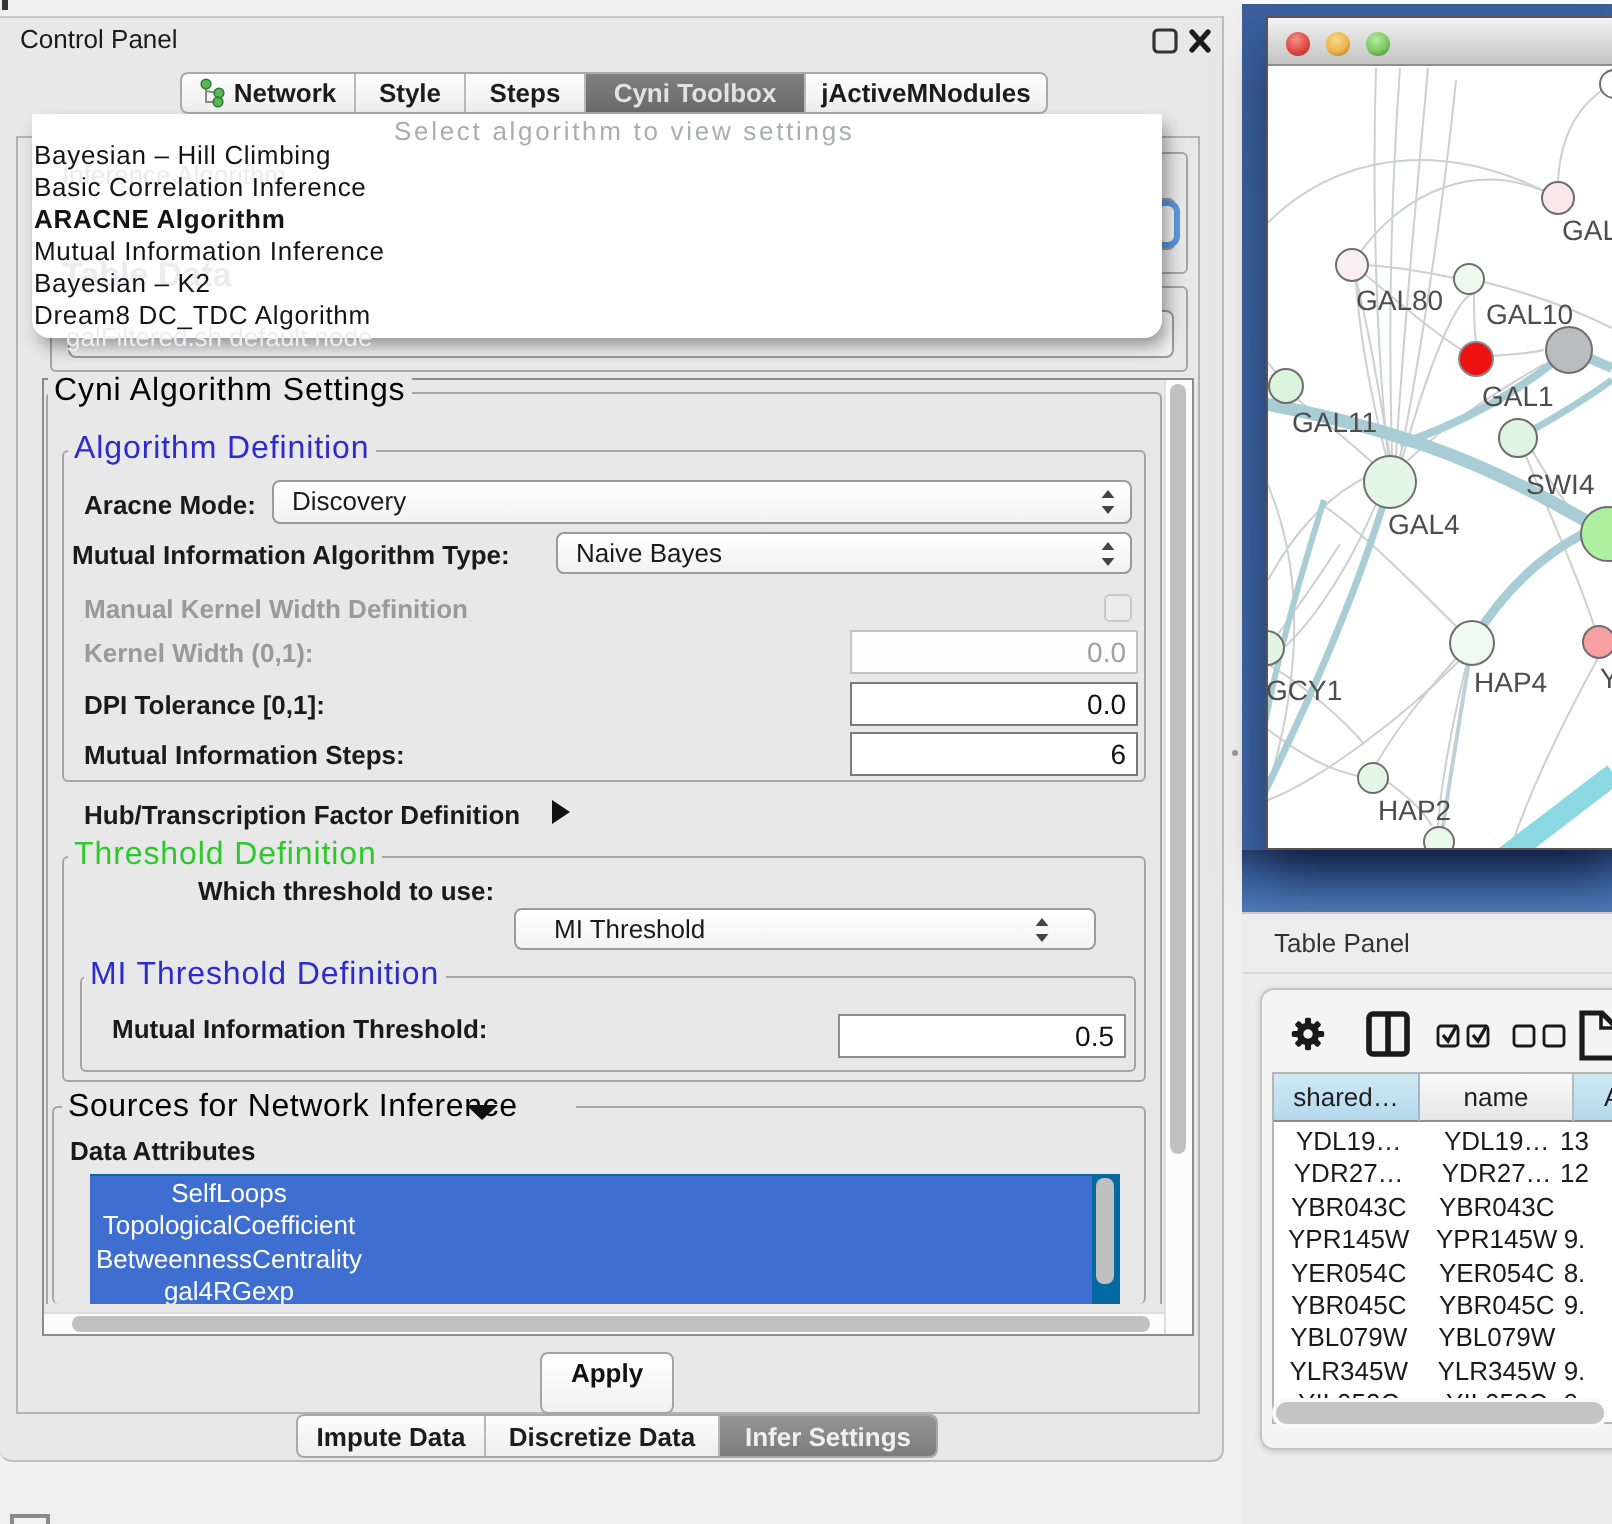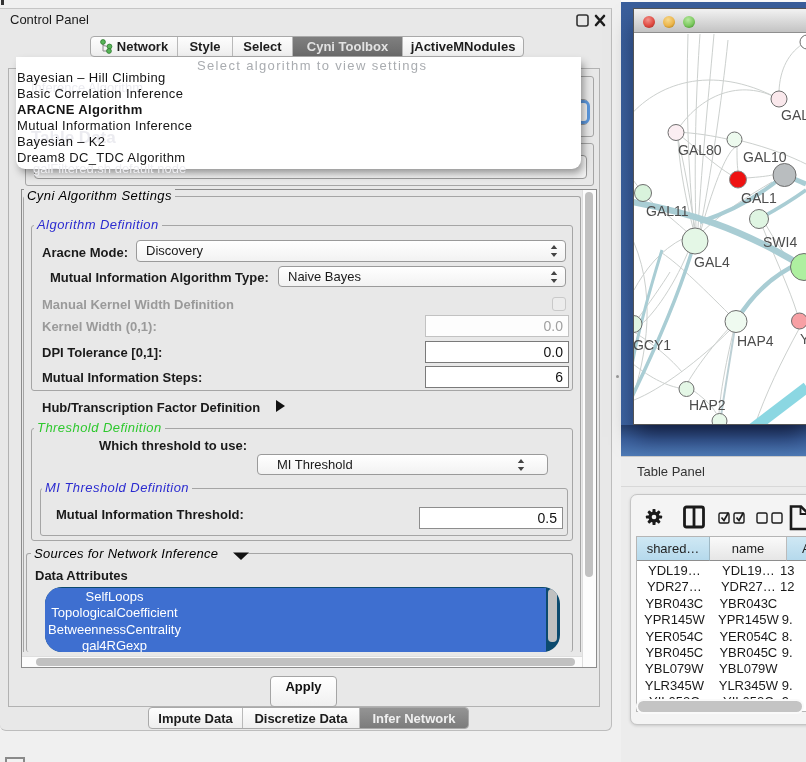--- a/index.html
+++ b/index.html
@@ -10,21 +10,21 @@
 .abs{position:absolute;box-sizing:border-box;text-align:center;}
 .t13{font-size:13px;color:#1a1a1a;}
 .b{font-weight:bold;}
 .gray{color:#9a9a9a;}
 .combo{background:linear-gradient(#ffffff,#f2f2f2);border:1px solid #9a9a9a;border-radius:4px;
   font-size:13px;color:#1a1a1a;line-height:20px;padding-left:9px;}
 .arrows{position:absolute;right:7px;top:50%;margin-top:-6px;width:8px;height:12px;}
 .field{background:#fff;border:1px solid #4e4e4e;font-size:13px;color:#111;text-align:right;
   padding-right:5px;}
 .groupbox{border:1px solid #a5a5a5;border-radius:3px;}
-.gtitle{font-size:13px;background:#e8e8e8;padding:0 3px;line-height:14px;letter-spacing:0.45px;font-style:italic;}
+.gtitle{font-size:16px;background:#e8e8e8;padding:0 3px;line-height:14px;letter-spacing:0.45px;}
 .seg{display:flex;border:1px solid #a9a9a9;border-radius:4px;
   background:linear-gradient(#fdfdfd,#eeeeee);overflow:hidden;}
 .seg div{display:flex;align-items:center;justify-content:center;
   font-size:13px;font-weight:600;color:#1c1c1c;border-right:1px solid #b9b9b9;}
 .seg div:last-child{border-right:none;}
 .seg div.sel{background:linear-gradient(#7f7f7f,#6a6a6a);color:#e2e2e2;}
 </style>
 </head>
 <body>
 <div id="page">
@@ -43,21 +43,21 @@
 <div class="seg" style="left:90px;top:36px;height:21px;">
   <div style="width:87px;">
     <svg width="13" height="15" viewBox="0 0 13 15" style="margin-right:4px;">
       <path d="M3 4 L3 12 L8 12 M3 6.5 L8.5 7.5" stroke="#8a8a8a" stroke-width="1" fill="none"></path>
       <circle cx="3" cy="3" r="2.4" fill="#58b558" stroke="#2c7a2c" stroke-width="0.8"></circle>
       <circle cx="9.5" cy="7.5" r="2.4" fill="#58b558" stroke="#2c7a2c" stroke-width="0.8"></circle>
       <circle cx="9" cy="12" r="2.4" fill="#58b558" stroke="#2c7a2c" stroke-width="0.8"></circle>
     </svg>
     Network</div>
   <div style="width:55px;">Style</div>
-  <div style="width:60px;">Select</div>
+  <div style="width:60px;">Steps</div>
   <div class="sel" style="width:110px;">Cyni Toolbox</div>
   <div style="width:120px;">jActiveMNodules</div>
 </div>
 
 <div style="left:8px;top:68px;width:592px;height:639px;border:1px solid #b2b2b2;"></div>
 
 <div class="groupbox" style="left:25px;top:76px;width:569px;height:61px;"></div>
 <div class="combo" style="left:34px;top:99px;width:554px;height:26px;"></div>
 <div style="left:576px;top:100px;width:14px;height:24px;border:3px solid #5b97dd;border-radius:6px;background:#f2f2f2;"></div>
 <div class="groupbox" style="left:25px;top:143px;width:569px;height:43px;"></div>
@@ -76,21 +76,21 @@
 
 <div class="groupbox" style="left:31px;top:225px;width:542px;height:166px;"></div>
 <div class="gtitle" style="left:34px;top:218px;color:#2b2bd0;">Algorithm Definition</div>
 
 <div class="t13 b" style="left:42px;top:245px;">Aracne Mode:</div>
 <div class="combo" style="left:136px;top:240px;width:430px;height:22px;">Discovery
   <svg class="arrows" viewBox="0 0 8 12">
         <path d="M4 0 L7.2 4 L0.8 4 Z M4 12 L7.2 8 L0.8 8 Z" fill="#444"></path>
       </svg>
 </div>
-<div class="t13 b" style="left:50px;top:270px;">Mutual Information Algorithm Type:</div>
+<div class="t13 b" style="left:36px;top:270px;">Mutual Information Algorithm Type:</div>
 <div class="combo" style="left:278px;top:266px;width:288px;height:21px;">Naive Bayes
   <svg class="arrows" viewBox="0 0 8 12">
         <path d="M4 0 L7.2 4 L0.8 4 Z M4 12 L7.2 8 L0.8 8 Z" fill="#444"></path>
       </svg>
 </div>
 <div class="t13 b gray" style="left:42px;top:297px;">Manual Kernel Width Definition</div>
 <div style="left:552px;top:297px;width:14px;height:14px;background:#ececec;border:1px solid #c9c9c9;border-radius:3px;"></div>
 <div class="t13 b gray" style="left:42px;top:319px;">Kernel Width (0,1):</div>
 <div class="field" style="left:425px;top:315px;width:144px;height:22px;border:1px solid #c2c2c2;color:#a0a0a0;background:#fdfdfd;line-height:20px;font-size:14px;">0.0</div>
 <div class="t13 b" style="left:42px;top:345px;">DPI Tolerance [0,1]:</div>
@@ -118,36 +118,36 @@
 <div class="t13 b" style="left:56px;top:507px;">Mutual Information Threshold:</div>
 <div class="field" style="left:419px;top:507px;width:144px;height:22px;border:1px solid #8d8d8d;line-height:20px;font-size:14px;">0.5</div>
 
 <div class="groupbox" style="left:26px;top:553px;width:547px;height:99px;border-bottom:none;"></div>
 <div class="gtitle" style="left:31px;top:547px;padding-right:29px;letter-spacing:0.3px;">Sources for Network Inference</div>
 <svg style="left:233px;top:552px;" width="16" height="8" viewBox="0 0 16 8">
       <path d="M0 0.5 L16 0.5 L8 8 Z" fill="#111"></path>
     </svg>
 <div class="t13 b" style="left:35px;top:568px;">Data Attributes</div>
 
-<div style="left:45px;top:587px;width:515px;height:65px;background:#0c4a6e;overflow:hidden;border-radius:17px;">
+<div style="left:45px;top:587px;width:515px;height:65px;background:#0369a1;overflow:hidden;">
   <div class="abs" style="left:0;top:1px;width:501px;height:66px;background:#3e6fd0;"></div>
   <div class="abs" style="left:3px;top:2px;color:#fff;font-size:13px;line-height:16.3px;white-space:pre;">SelfLoops
 TopologicalCoefficient
 BetweennessCentrality
 gal4RGexp</div>
   <div class="abs" style="left:503px;top:2px;width:9px;height:53px;background:#c0c0c0;border-radius:4px;"></div>
 </div>
 
 <div style="left:270px;top:676px;width:67px;height:31px;background:linear-gradient(#ffffff,#f0f0f0);
   border:1px solid #a5a5a5;border-radius:4px;text-align:center;line-height:19px;font-size:13px;font-weight:600;color:#111;">Apply</div>
 
 <div class="seg" style="left:148px;top:707px;height:22px;">
   <div style="width:94px;">Impute Data</div>
   <div style="width:117px;">Discretize Data</div>
-  <div class="sel" style="width:108px;background:linear-gradient(#949494,#7c7c7c);color:#f0f0f0;">Infer Network</div>
+  <div class="sel" style="width:108px;background:linear-gradient(#949494,#7c7c7c);color:#f0f0f0;">Infer Settings</div>
 </div>
 
 <div style="left:5px;top:757px;width:20px;height:12px;background:#f2f2f2;border:2px solid #8a8a8a;"></div>
 
 <div style="left:16px;top:57px;width:565px;height:112px;background:#fff;border-radius:0 0 9px 9px;
   box-shadow:3px 5px 9px -1px rgba(0,0,0,0.42);"></div>
 <div style="left:197px;top:58px;font-size:13px;letter-spacing:1.35px;color:#a9acb0;">Select algorithm to view settings</div>
 <div style="left:31px;top:80px;font-size:13px;font-weight:normal;color:#ebebf0;">Inference Algorithm</div>
 <div style="left:31px;top:128px;font-size:17px;font-weight:bold;color:#ebebf0;">Table Data</div>
 <div style="left:33px;top:161px;font-size:13px;color:#ededf1;">galFiltered.sh default node</div>

